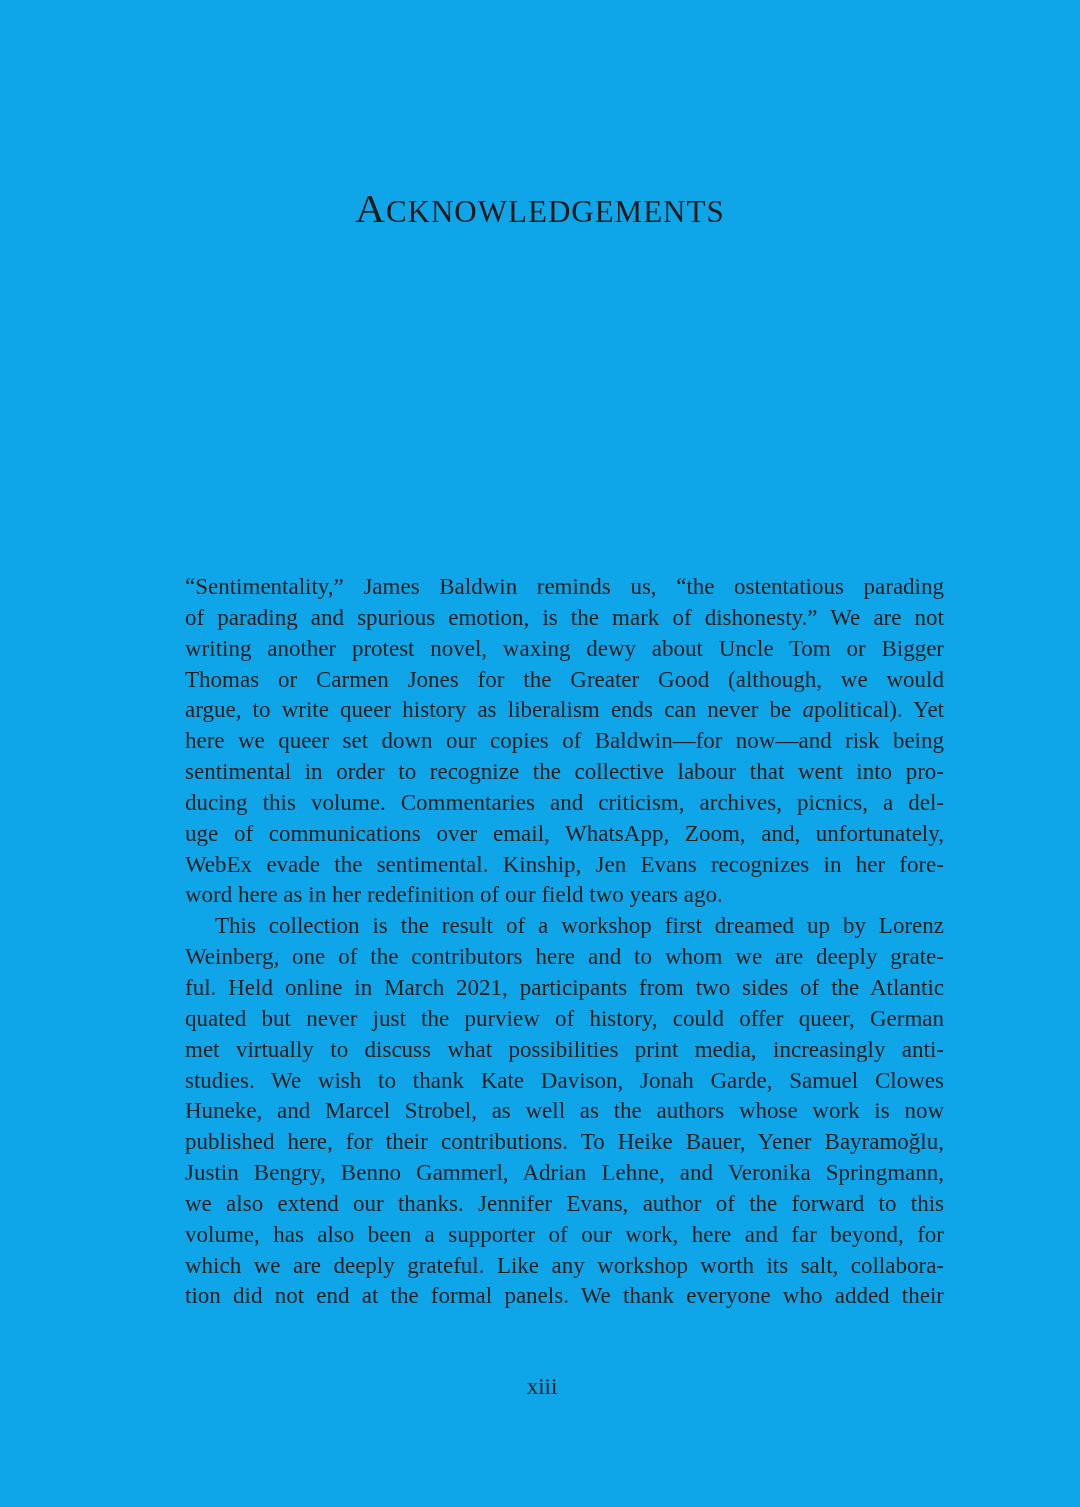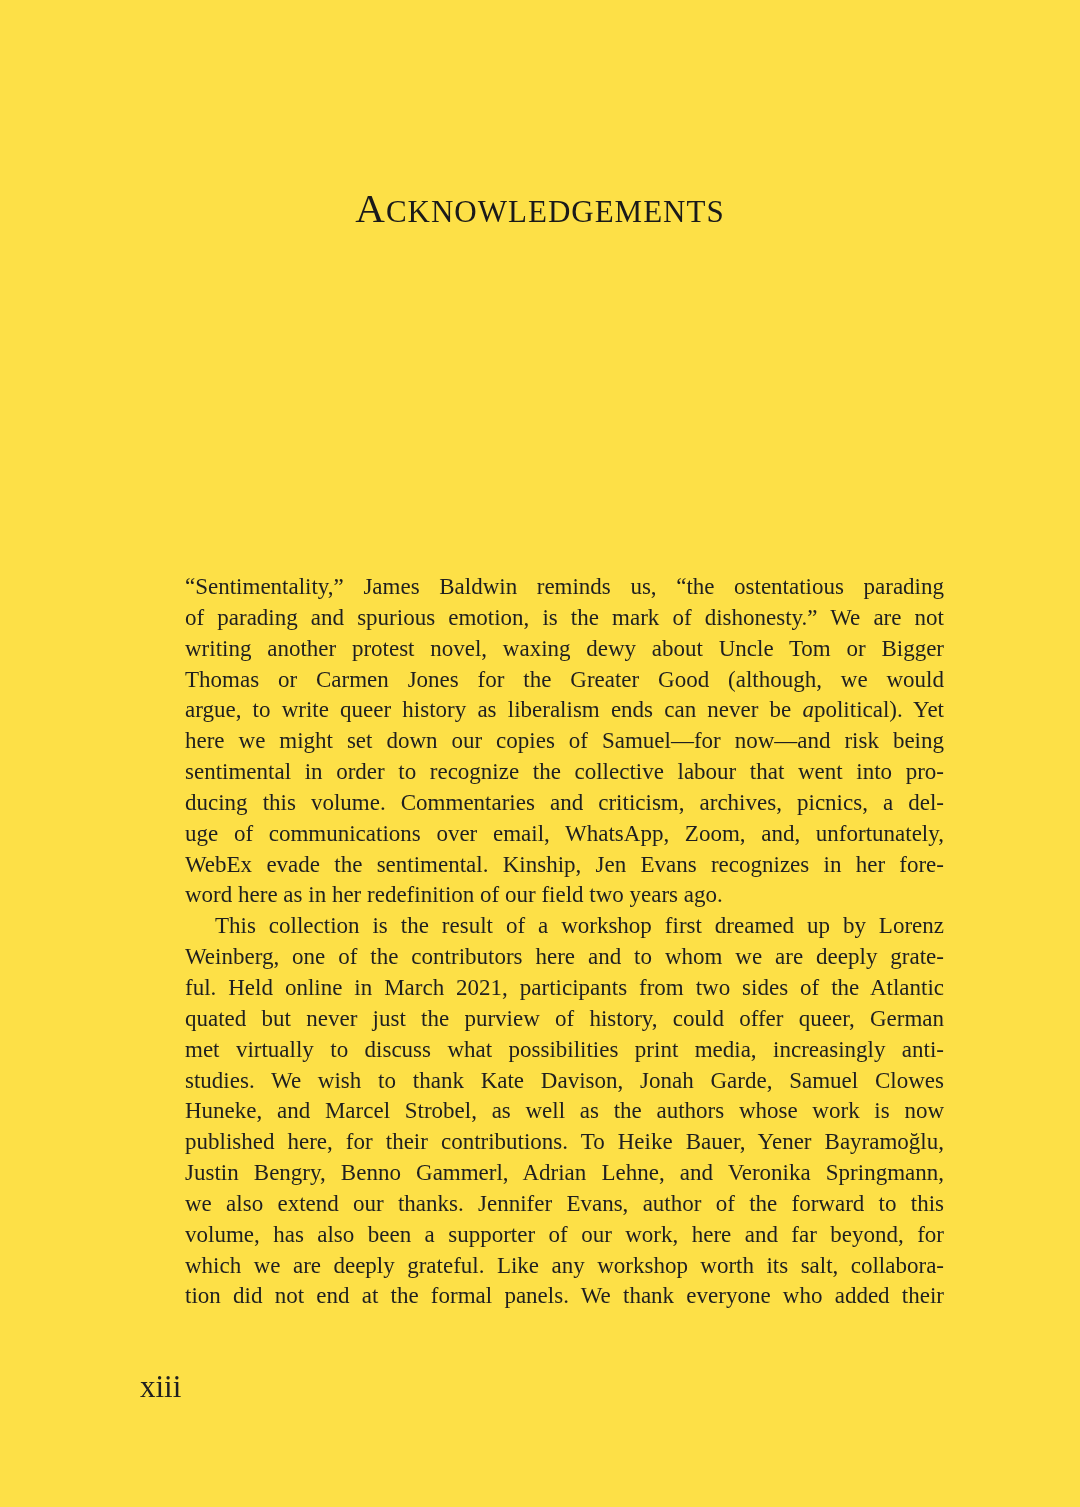--- a/index.html
+++ b/index.html
@@ -4,21 +4,21 @@
 <style>
   html, body {
     margin: 0;
     padding: 0;
     background: #ffffff;
   }
   .page {
     position: relative;
     width: 1080px;
     height: 1507px;
-    background: #fde047;
+    background: #0ea5e9;
     overflow: hidden;
     font-family: "Liberation Serif", "DejaVu Serif", serif;
   }
   .chapter-title {
     position: absolute;
     top: 184px;
     left: 0;
     right: 0;
     height: 48px;
     line-height: 48px;
@@ -61,43 +61,43 @@
   .line.indent {
     text-indent: 30px;
   }
   .page-number {
     position: absolute;
     top: 1371px;
     left: 140px;
     right: 136px;
     height: 31px;
     line-height: 31px;
-    text-align: left;
+    text-align: center;
     color: #1f1f1f;
-    font-size: 31px;
+    font-size: 23px;
   }
   i { font-style: italic; }
 </style>
 </head>
 <body>
 
 <div class="page">
 
   <div class="chapter-title">
     <span class="t-initial">A</span><span class="t-rest">CKNOWLEDGEMENTS</span>
   </div>
 
   <div class="body-text">
       <div class="para">
         <div class="line">“Sentimentality,” James Baldwin reminds us, “the ostentatious parading</div>
         <div class="line">of parading and spurious emotion, is the mark of dishonesty.” We are not</div>
         <div class="line">writing another protest novel, waxing dewy about Uncle Tom or Bigger</div>
         <div class="line">Thomas or Carmen Jones for the Greater Good (although, we would</div>
         <div class="line">argue, to write queer history as liberalism ends can never be <i>a</i>political). Yet</div>
-        <div class="line">here we might set down our copies of Samuel—for now—and risk being</div>
+        <div class="line">here we queer set down our copies of Baldwin—for now—and risk being</div>
         <div class="line">sentimental in order to recognize the collective labour that went into pro-</div>
         <div class="line">ducing this volume. Commentaries and criticism, archives, picnics, a del-</div>
         <div class="line">uge of communications over email, WhatsApp, Zoom, and, unfortunately,</div>
         <div class="line">WebEx evade the sentimental. Kinship, Jen Evans recognizes in her fore-</div>
         <div class="line para-end">word here as in her redefinition of our field two years ago.</div>
       </div>
       <div class="para">
         <div class="line indent">This collection is the result of a workshop first dreamed up by Lorenz</div>
         <div class="line">Weinberg, one of the contributors here and to whom we are deeply grate-</div>
         <div class="line">ful. Held online in March 2021, participants from two sides of the Atlantic</div>

